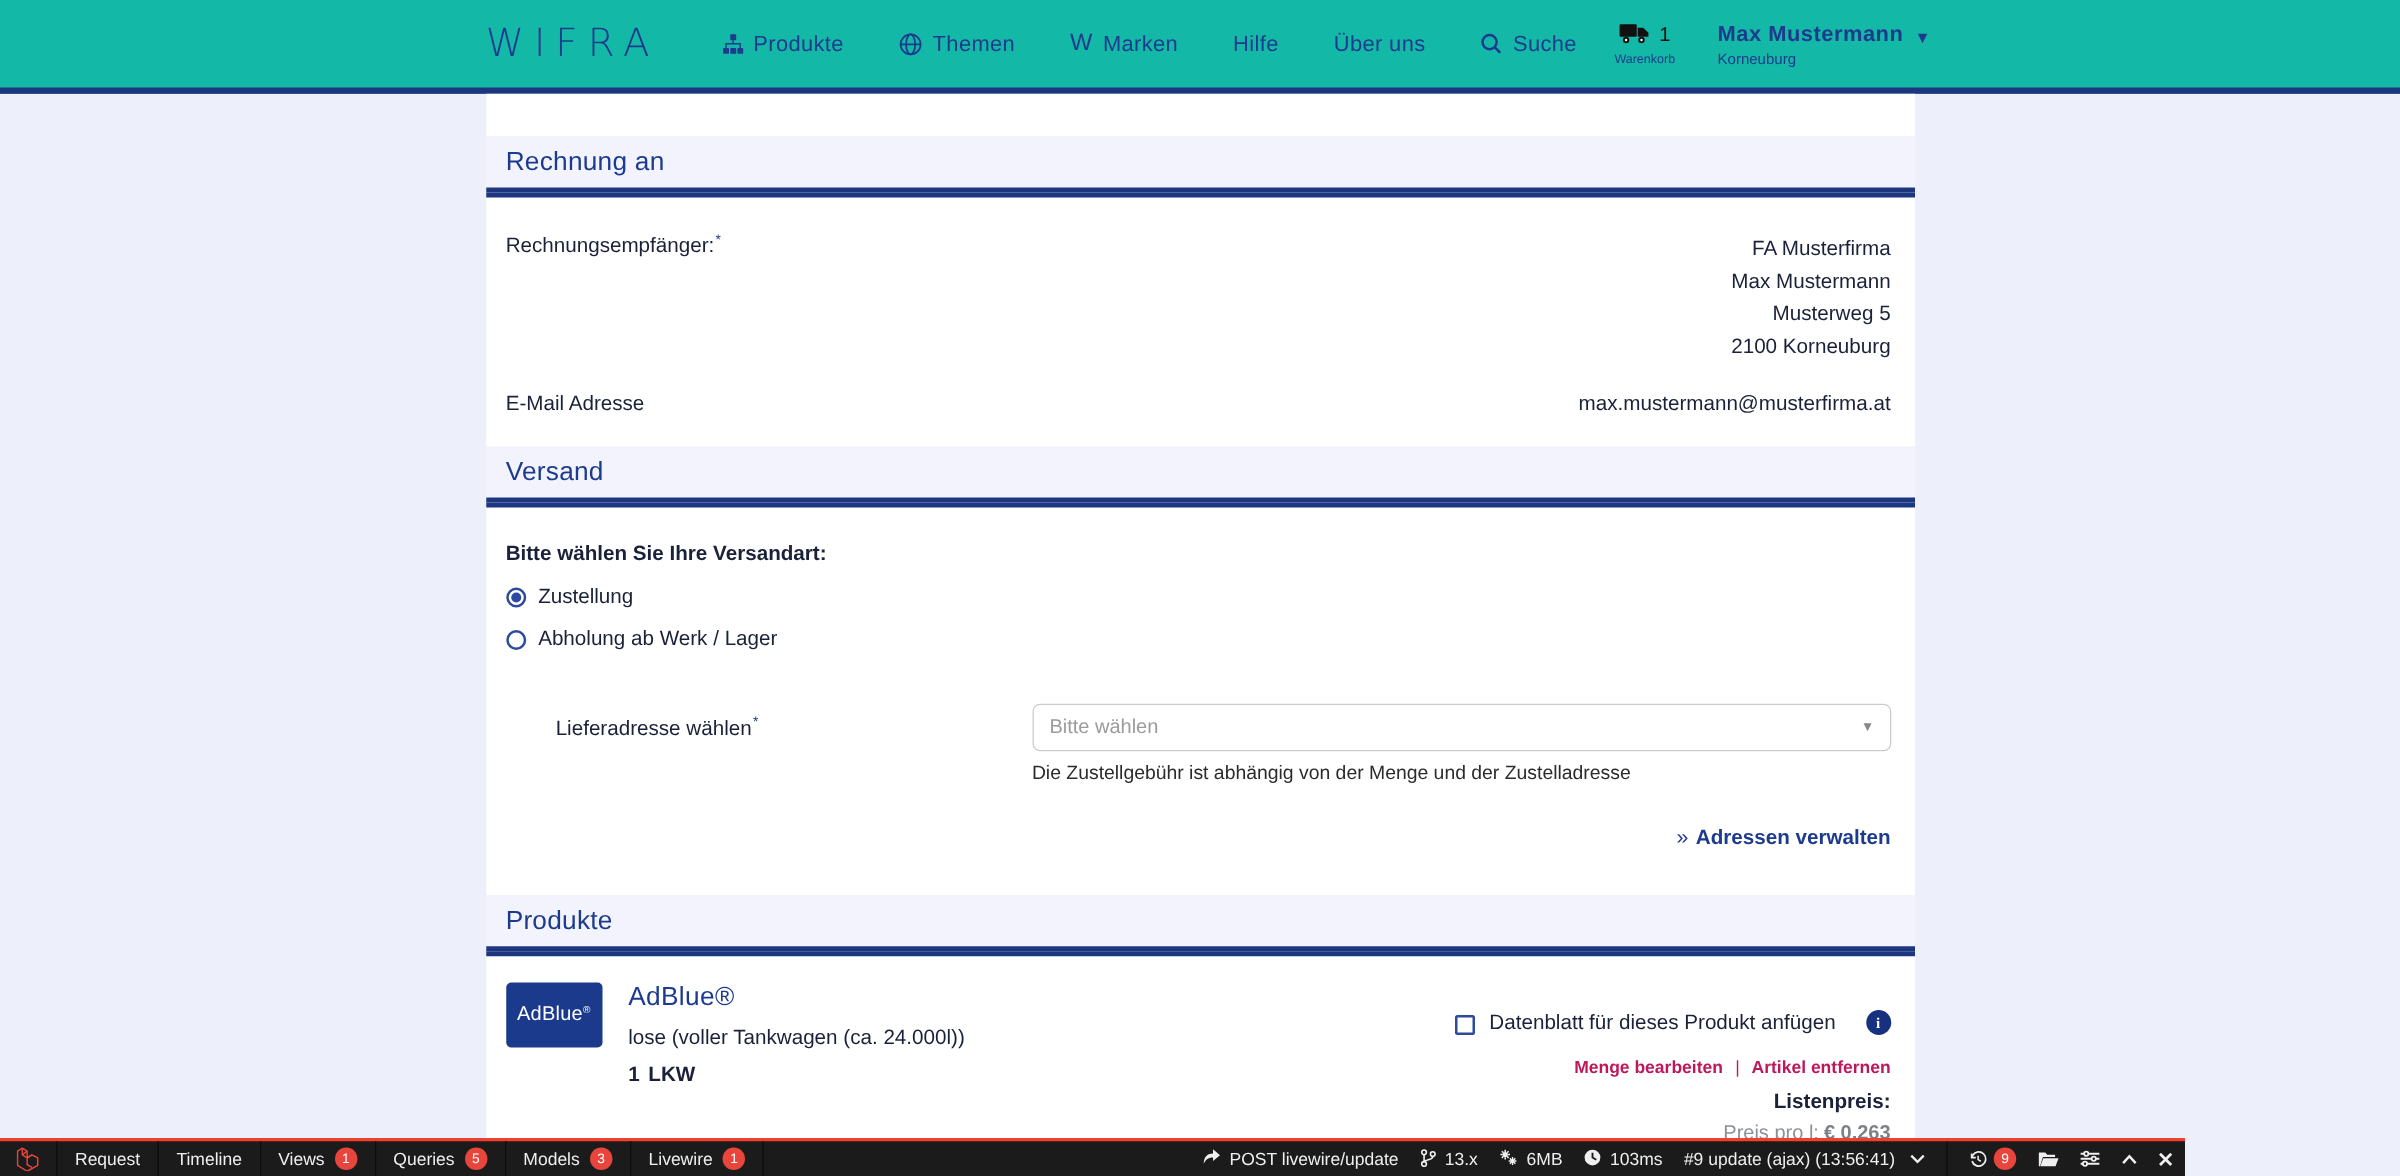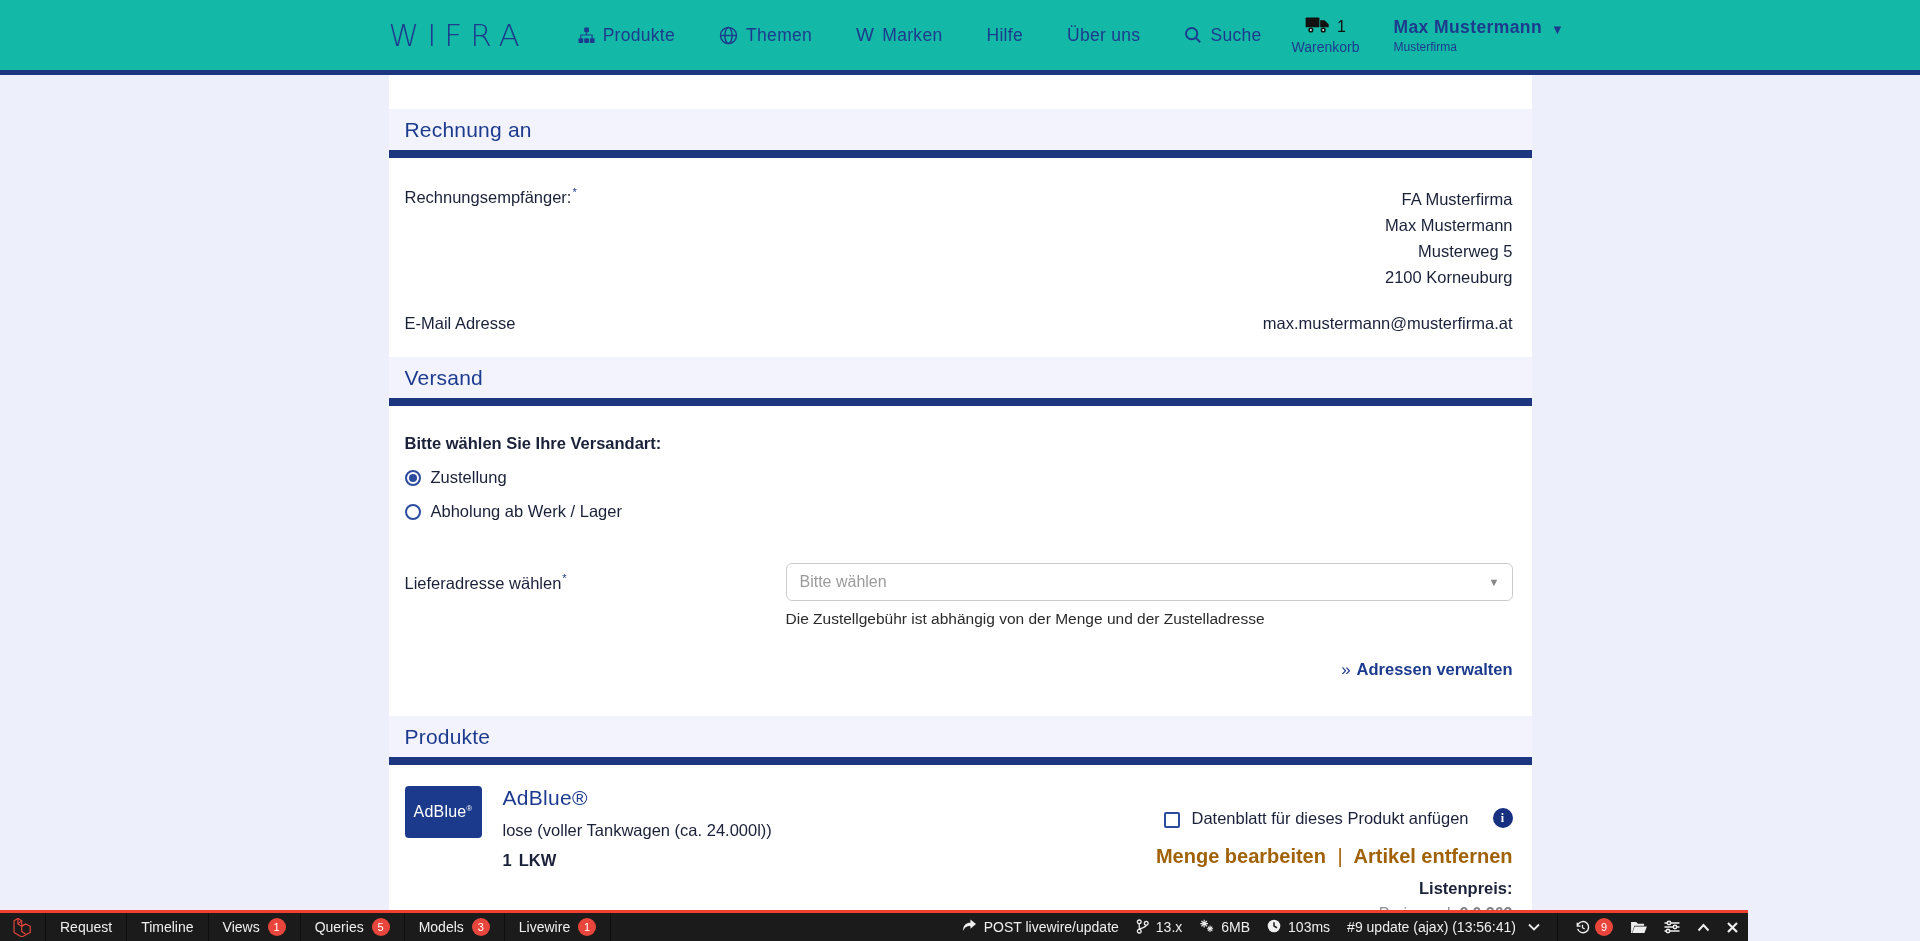--- a/index.html
+++ b/index.html
@@ -26,21 +26,21 @@
   .nav-links { display:flex; align-items:center; gap:44px; }
   .nav-item {
     display:flex; align-items:center; gap:8px;
     color:#1d3b8e; font-size:17.5px; font-weight:500;
     letter-spacing:0.3px; cursor:pointer; white-space:nowrap;
   }
   .nav-item svg { display:block; }
   .w-glyph { font-weight:300; font-size:19px; }
   .cart { margin-left:30px; text-align:center; cursor:pointer; }
   .cart-top { display:flex; align-items:center; gap:7px; justify-content:center; color:#111; font-size:16px; font-weight:500; }
-  .cart-label { color:#1d3b8e; font-size:14px; margin-top:1px; }
+  .cart-label { color:#1d3b8e; font-size:10px; margin-top:1px; }
   .user { margin-left:34px; cursor:pointer; }
   .user-top { display:flex; align-items:center; gap:9px; }
   .user-name { color:#1d3b8e; font-size:17.5px; font-weight:600; letter-spacing:0.4px; white-space:nowrap; }
   .caret-down { color:#1d3b8e; font-size:13px; margin-top:4px; }
   .user-company { color:#1d3b8e; font-size:12px; margin-top:2px; }
 
   
   .card {
     width:1143px; margin:0 auto; background:#ffffff;
     min-height:866px; padding-top:34px;
@@ -60,21 +60,21 @@
 
   
   .bold-label { font-weight:700; font-size:16.5px; color:#1a2138; }
   .radio-row { display:flex; align-items:center; gap:10px; margin-top:15px; cursor:pointer; }
   .radio {
     width:16px; height:16px; border:2px solid #2c4a9e; border-radius:50%;
     display:inline-flex; align-items:center; justify-content:center; flex:0 0 auto; background:#fff;
   }
   .radio .dot { width:8px; height:8px; border-radius:50%; background:#2c4a9e; }
   .radio-label { font-size:16.5px; color:#1a2138; }
-  .delivery-row { display:flex; margin-top:42px; }
+  .delivery-row { display:flex; margin-top:42px;margin-left:40px; }
   .delivery-label-col { flex:0 0 381px; padding-top:9px; }
   .delivery-field-col { flex:1; }
   .select {
     position:relative; height:38px; background:#fff;
     border:1px solid #cbcbcb; border-radius:6px;
     display:flex; align-items:center; padding:0 30px 0 13px; cursor:pointer;
   }
   .select-placeholder { color:#9b9b9b; font-size:16px; }
   .select-caret { position:absolute; right:12px; top:12px; color:#888; font-size:11px; }
   .helper { margin-top:9px; font-size:15.5px; color:#2b2b2b; }
@@ -97,21 +97,21 @@
   .product-qty .unit { margin-left:7px; }
   .product-side { margin-left:auto; display:flex; flex-direction:column; align-items:flex-end; }
   .datasheet-row { display:flex; align-items:flex-end; gap:11px; margin-top:22px; }
   .checkbox { width:16px; height:16px; border:2px solid #2c4a9e; border-radius:2px; background:#fff; cursor:pointer; flex:0 0 auto; }
   .datasheet-label { font-size:16.5px; color:#1a2138; }
   .info-icon {
     width:20px; height:20px; border-radius:50%; background:#17307f; color:#fff;
     font-size:12px; font-weight:700; font-family:"Liberation Serif", serif;
     display:flex; align-items:center; justify-content:center; margin-left:13px; cursor:pointer;
   }
-  .product-links { margin-top:17px; font-size:20px; font-weight:700; color:#a16207; }
+  .product-links { margin-top:17px; font-size:14px; font-weight:700; color:#be185d; }
   .product-links .sep { font-weight:400; margin:0 6px; }
   .product-links span.link { cursor:pointer; }
   .list-price-label { margin-top:11px; font-weight:700; font-size:16.5px; color:#1a2138; }
   .unit-price { margin-top:7px; font-size:16px; color:#8d9095; }
   .unit-price b { color:#7e8186; margin-left:4px; }
 
   
   .debugbar {
     position:fixed; left:0; bottom:0; width:1748px; height:31px;
     background:#1b1b1b; border-top:3px solid #f2402f;
@@ -198,21 +198,21 @@
         <span>1</span>
       </div>
       <div class="cart-label">Warenkorb</div>
     </div>
 
     <div class="user">
       <div class="user-top">
         <span class="user-name">Max Mustermann</span>
         <span class="caret-down">▼</span>
       </div>
-      <div class="user-company">Musterfirma</div>
+      <div class="user-company">Korneuburg</div>
     </div>
   </div>
 </div>
 
 <div class="card">
 
   <div class="band">
     <span class="band-title">Rechnung an</span>
   </div>
   <div class="dline"></div>

